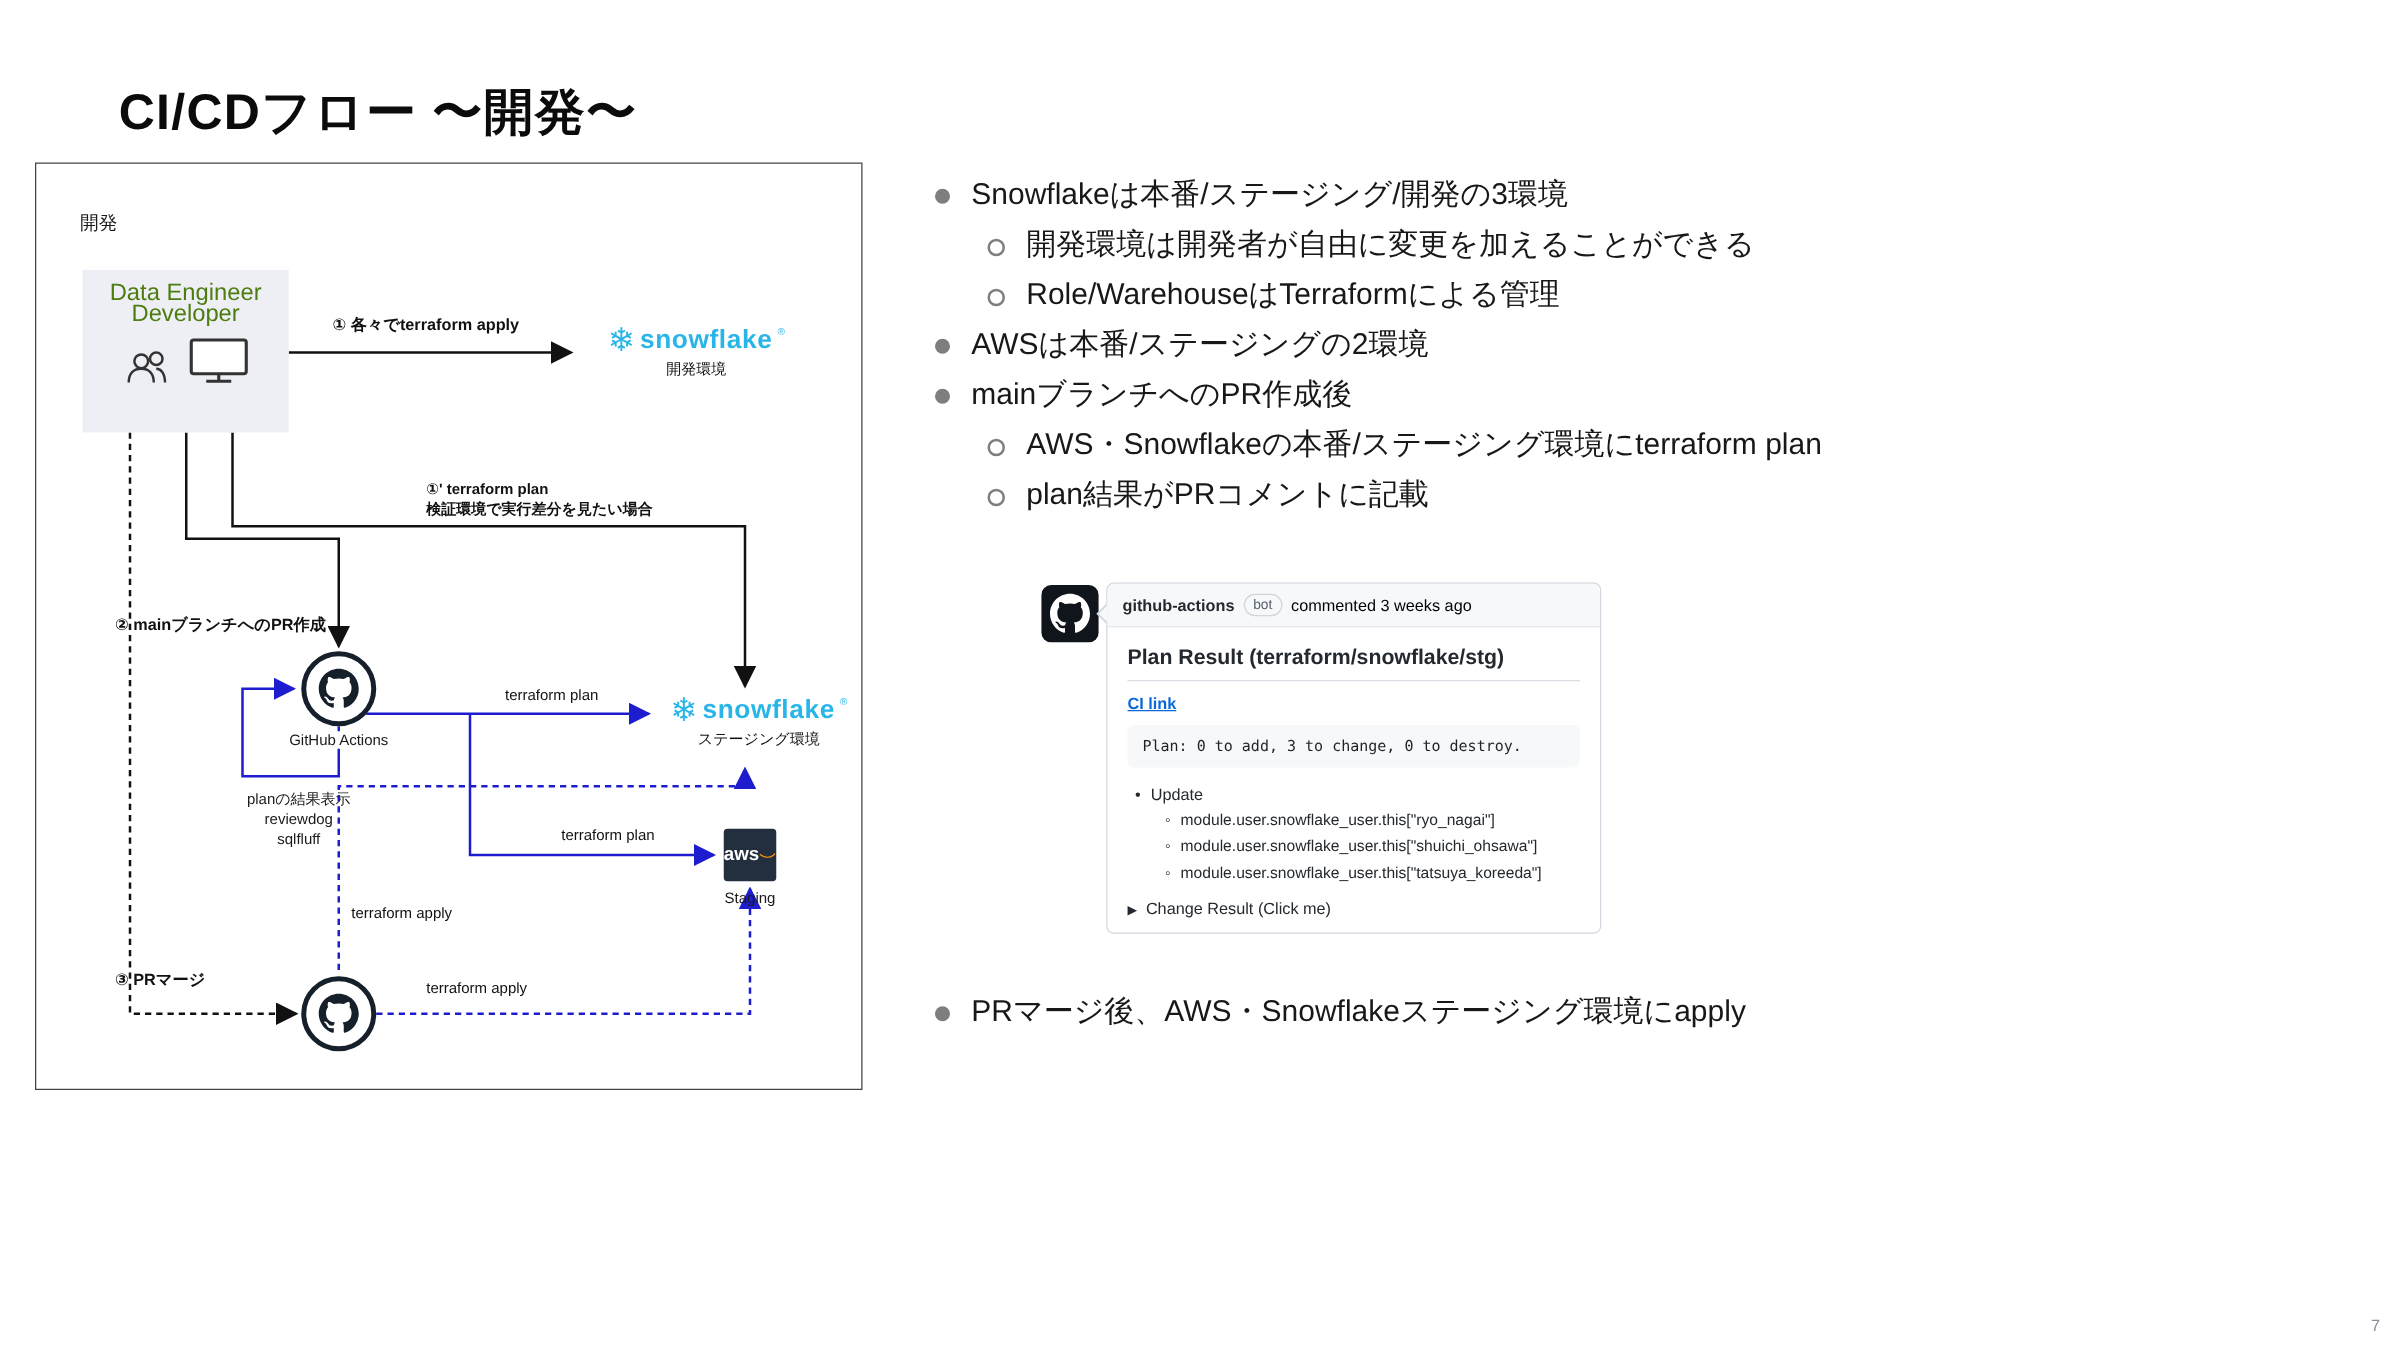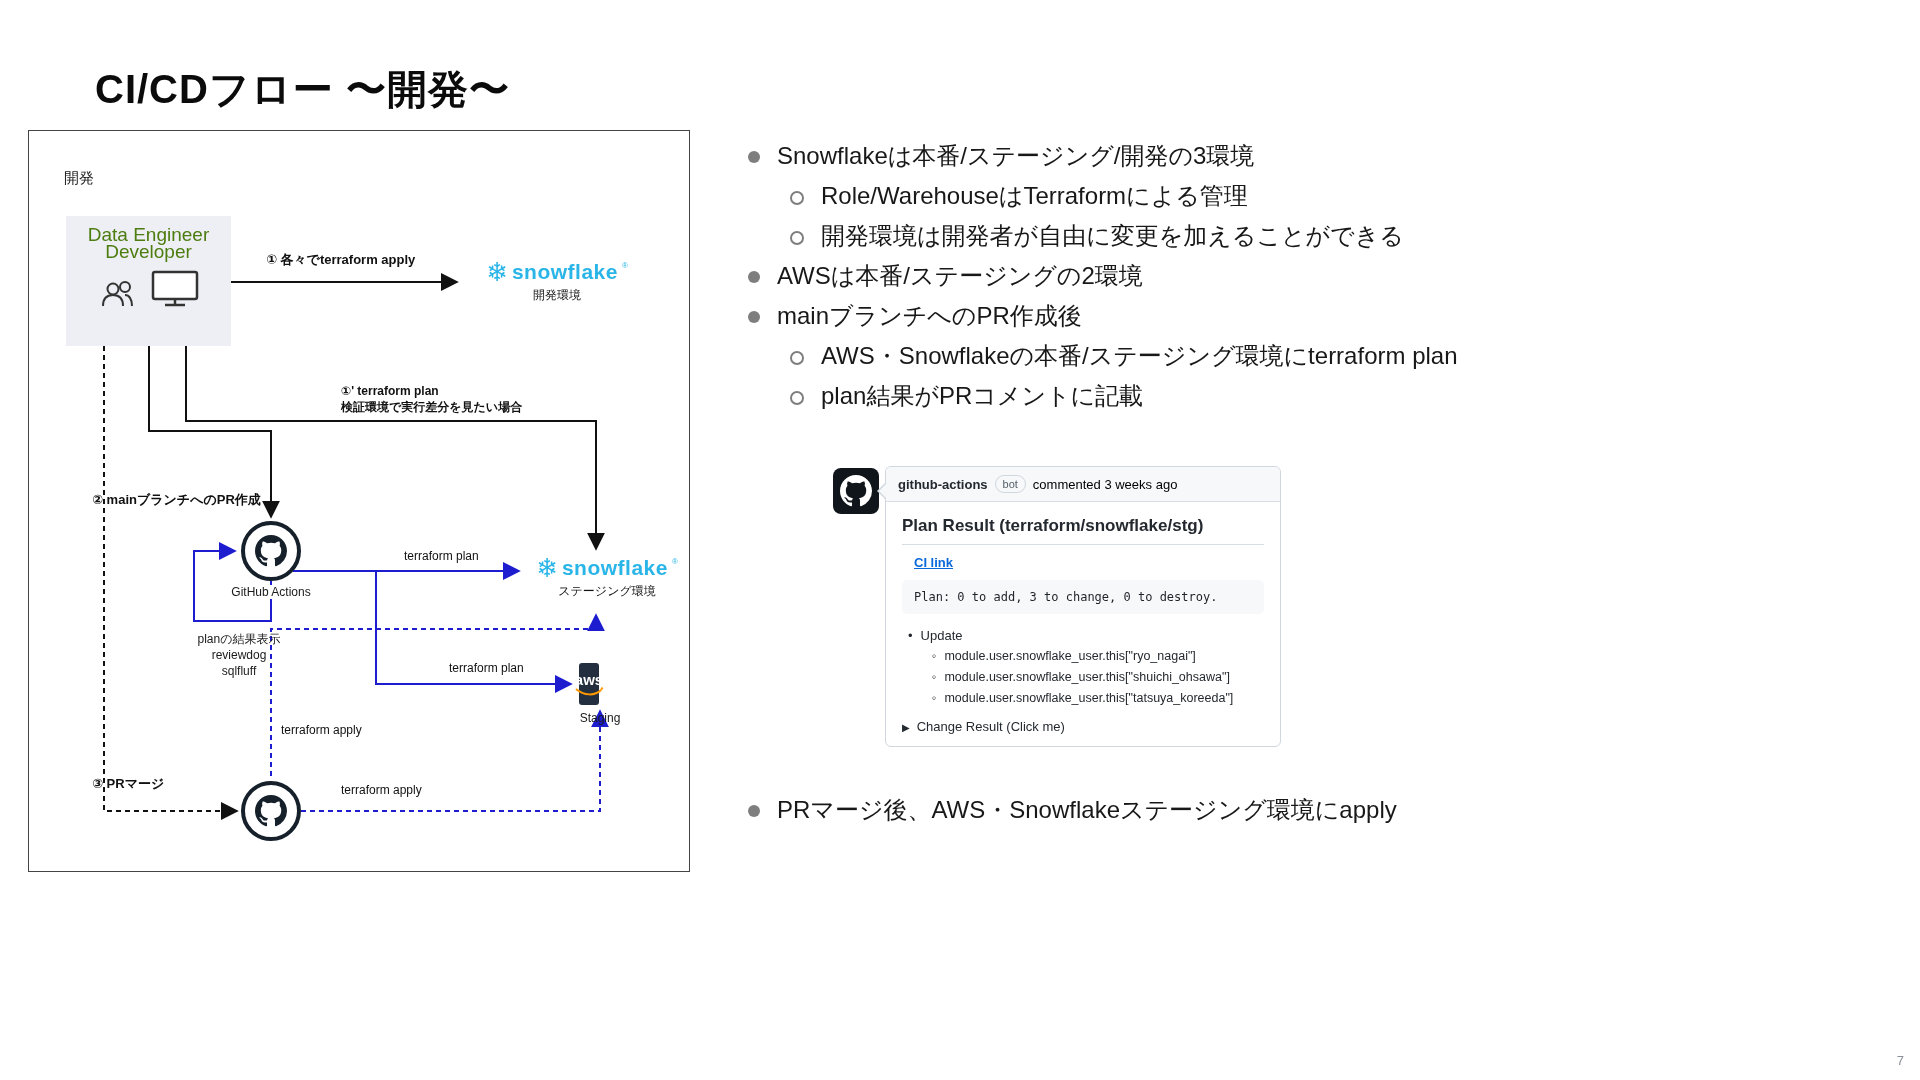--- a/index.html
+++ b/index.html
@@ -29,22 +29,22 @@
   .sf-word{font-size:21px;font-weight:bold;color:#29B5E8;letter-spacing:.5px;}
   .sf-reg{font-size:8px;color:#29B5E8;align-self:flex-start;margin-top:2px;}
   .sf-env{font-size:12px;color:#111;margin-top:2px;}
 
   .gh-node{position:absolute;width:66px;height:66px;}
   .gh-caption{position:absolute;left:182px;top:454px;width:120px;text-align:center;
               font-size:12px;background:#fff;}
   .feedback-note{position:absolute;left:150px;top:500px;width:120px;text-align:center;
                  font-size:12px;line-height:16px;}
 
-  .aws-box{position:absolute;left:550px;top:532px;width:20px;height:42px;background:#232F3E;
-           display:flex;flex-direction:column;align-items:center;justify-content:center;border-radius:3px;}
+  .aws-box{position:absolute;left:550px;top:532px;width:42px;height:42px;background:#232F3E;
+           display:flex;flex-direction:row;align-items:center;justify-content:center;border-radius:3px;}
   .aws-word{color:#fff;font-size:15px;font-weight:bold;line-height:14px;}
   .aws-caption{position:absolute;left:540px;top:580px;width:62px;text-align:center;font-size:12px;}
 
   
   .bullets{position:absolute;left:740px;top:136px;width:766px;}
   .b-row{display:flex;align-items:flex-start;}
   .b-row.l2{padding-left:42px;}
   .mk{flex:0 0 auto;border-radius:50%;margin:15px 17px 0 8px;}
   .mk.l1{width:12px;height:12px;background:#7e7e7e;}
   .mk.l2{width:10px;height:10px;border:2px solid #7e7e7e;background:transparent;}
@@ -60,21 +60,21 @@
               border-right-color:#d0d7de;border-left:0;}
   .gh-comment::after{content:"";position:absolute;left:-7px;top:17px;border:7px solid transparent;
               border-right-color:#f6f8fa;border-left:0;}
   .ghc-header{display:flex;align-items:center;gap:7px;background:#f6f8fa;border-bottom:1px solid #d8dee4;
               border-radius:6px 6px 0 0;padding:8px 12px;}
   .ghc-author{font-weight:bold;color:#24292f;text-decoration:none;}
   .ghc-bot{border:1px solid #d0d7de;border-radius:10px;padding:0 7px;font-size:11px;color:#57606a;line-height:16px;}
   .ghc-time{color:#000000;text-align:center;}
   .ghc-body{padding:14px 16px 12px 16px;}
   .ghc-h2{font-size:17px;font-weight:bold;margin:0 0 10px 0;padding-bottom:8px;border-bottom:1px solid #d8dee4;}
-  .ghc-link{color:#0969da;font-weight:bold;text-decoration:underline;cursor:pointer;display:inline-block;margin-bottom:10px;margin-left:12px;}
+  .ghc-link{color:#0969da;font-weight:bold;text-decoration:underline;cursor:pointer;display:inline-block;margin-bottom:10px;}
   .ghc-code{background:#f6f8fa;border-radius:5px;padding:10px 12px;font-family:"DejaVu Sans Mono","Liberation Mono",monospace;
             font-size:12px;color:#1f2328;margin-bottom:12px;}
   .ghc-list{margin:0 0 10px 4px;}
   .ghc-li1{display:flex;align-items:flex-start;font-size:13px;line-height:20px;}
   .ghc-li1::before{content:"•";margin:0 8px 0 2px;}
   .ghc-li2{display:flex;align-items:flex-start;font-size:12.5px;line-height:21px;padding-left:26px;}
   .ghc-li2::before{content:"◦";margin-right:8px;}
   .ghc-details{font-size:13px;cursor:pointer;}
   .ghc-details::before{content:"▶";font-size:10px;margin-right:7px;}
 
@@ -195,25 +195,25 @@
 
   </div>
 
   <div class="bullets">
     <div class="b-row l1">
       <span class="mk l1"></span>
       <span class="b-text">Snowflakeは本番/ステージング/開発の3環境</span>
     </div>
     <div class="b-row l2">
       <span class="mk l2"></span>
+      <span class="b-text">開発環境は開発者が自由に変更を加えることができる</span>
+    </div>
+    <div class="b-row l2">
+      <span class="mk l2"></span>
       <span class="b-text">Role/WarehouseはTerraformによる管理</span>
-    </div>
-    <div class="b-row l2">
-      <span class="mk l2"></span>
-      <span class="b-text">開発環境は開発者が自由に変更を加えることができる</span>
     </div>
     <div class="b-row l1">
       <span class="mk l1"></span>
       <span class="b-text">AWSは本番/ステージングの2環境</span>
     </div>
     <div class="b-row l1">
       <span class="mk l1"></span>
       <span class="b-text">mainブランチへのPR作成後</span>
     </div>
     <div class="b-row l2">

